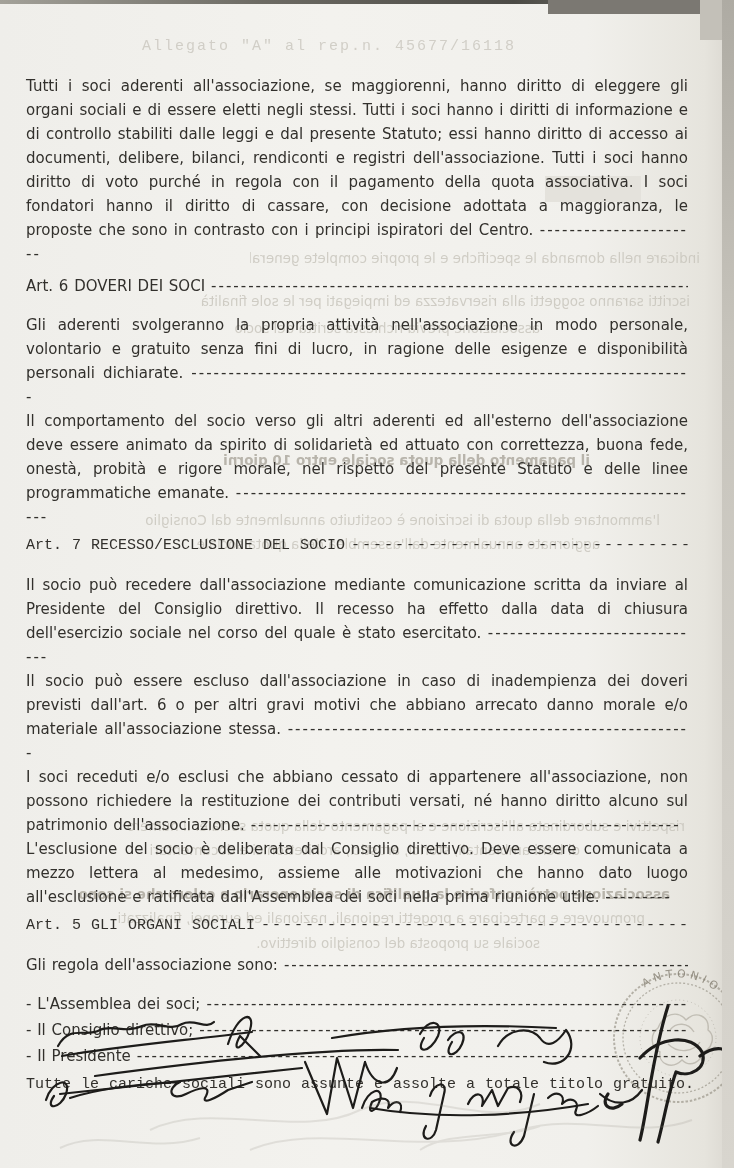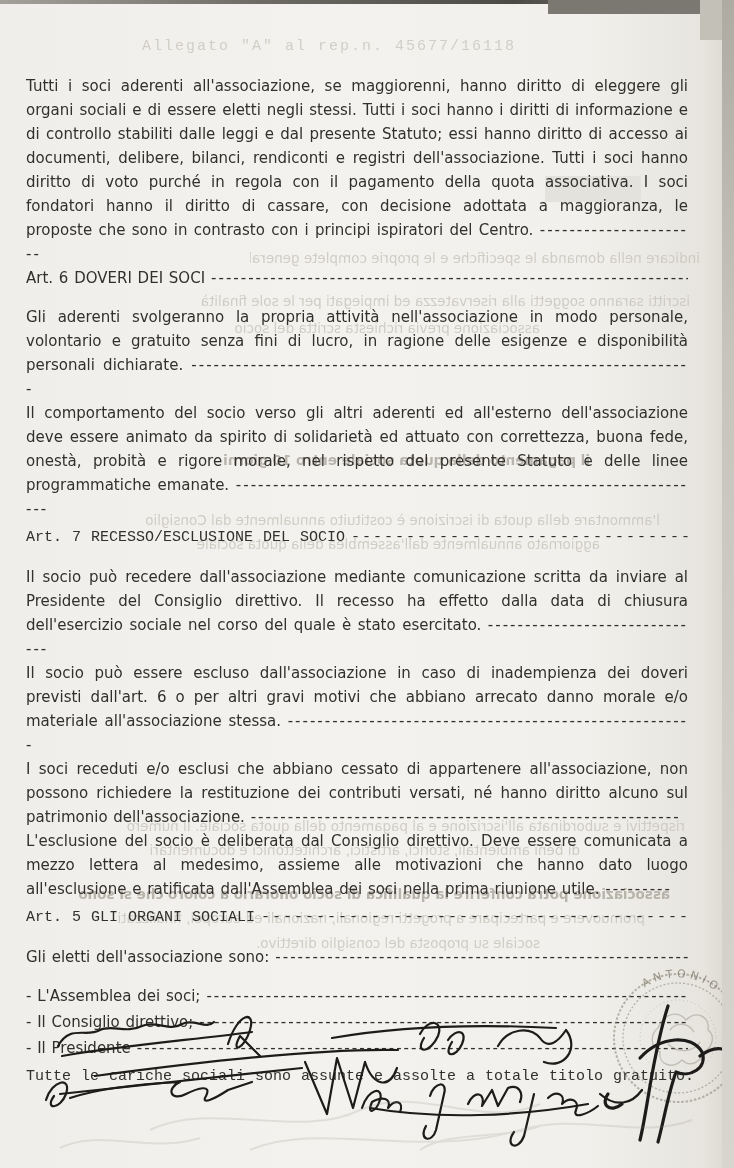--- a/index.html
+++ b/index.html
@@ -23,21 +23,21 @@
     color:#c7c4bb;font-size:13.5px;opacity:.8;z-index:1;overflow:hidden;}
   .bleed-dark{color:#b2aea4;font-weight:bold;opacity:.9;}
   
   .content{position:absolute;top:74px;left:26px;width:662px;z-index:3;
     font-size:15px;line-height:24px;word-spacing:1px;}
   .para{margin:0;text-align:justify;}
   .dash{letter-spacing:2px;}
   .line{display:flex;align-items:baseline;}
   .line .t{white-space:nowrap;}
   .dash-fill{flex:1;overflow:hidden;white-space:nowrap;letter-spacing:2px;margin-left:6px;}
-  .mt-s{} .mt-m{margin-top:15px;} .mt-l{margin-top:5px;font-family:Liberation Mono, monospace;}
+  .mt-s{margin-top:8px;} .mt-m{margin-top:15px;} .mt-l{margin-top:5px;font-family:Liberation Mono, monospace;}
   .list .line{margin-top:2px;}
   
   .stamp{position:absolute;left:598px;top:958px;z-index:4;}
   .signatures{position:absolute;left:0;top:998px;z-index:5;}
 </style>
 </head>
 <body>
 
 <div class="page">
 
@@ -82,21 +82,21 @@
     <p class="para"><span>Il socio può essere escluso dall'associazione in caso di inadempienza dei doveri previsti dall'art. 6 o per altri gravi motivi che abbiano arrecato danno morale e/o materiale all'associazione stessa.</span> <span class="dash">-------------------------------------------------------</span></p>
     <p class="para"><span>I soci receduti e/o esclusi che abbiano cessato di appartenere all'associazione, non possono richiedere la restituzione dei contributi versati, né hanno diritto alcuno sul patrimonio dell'associazione.</span> <span class="dash">----------------------------------------------------------</span></p>
     <p class="para"><span>L'esclusione del socio è deliberata dal Consiglio direttivo. Deve essere comunicata a mezzo lettera al medesimo, assieme alle motivazioni che hanno dato luogo all'esclusione e ratificata dall'Assemblea dei soci nella prima riunione utile.</span> <span class="dash">---------</span></p>
 
     <div class="line mt-l">
         <span class="t">Art. 5 GLI ORGANI SOCIALI</span>
         <span class="dash-fill">----------------------------------------------------------------------------------------------------------------------------------------------------------------</span>
       </div>
 
     <div class="line mt-m">
-        <span class="t">Gli eletti dell'associazione sono:</span>
+        <span class="t">Gli regola dell'associazione sono:</span>
         <span class="dash-fill">----------------------------------------------------------------------------------------------------------------------------------------------------------------</span>
       </div>
 
     <div class="list mt-m">
       <div class="line">
           <span class="t">- L'Assemblea dei soci;</span>
           <span class="dash-fill">----------------------------------------------------------------------------------------------------------------------------------------------------------------</span>
         </div>
       <div class="line">
           <span class="t">- Il Consiglio direttivo;</span>

